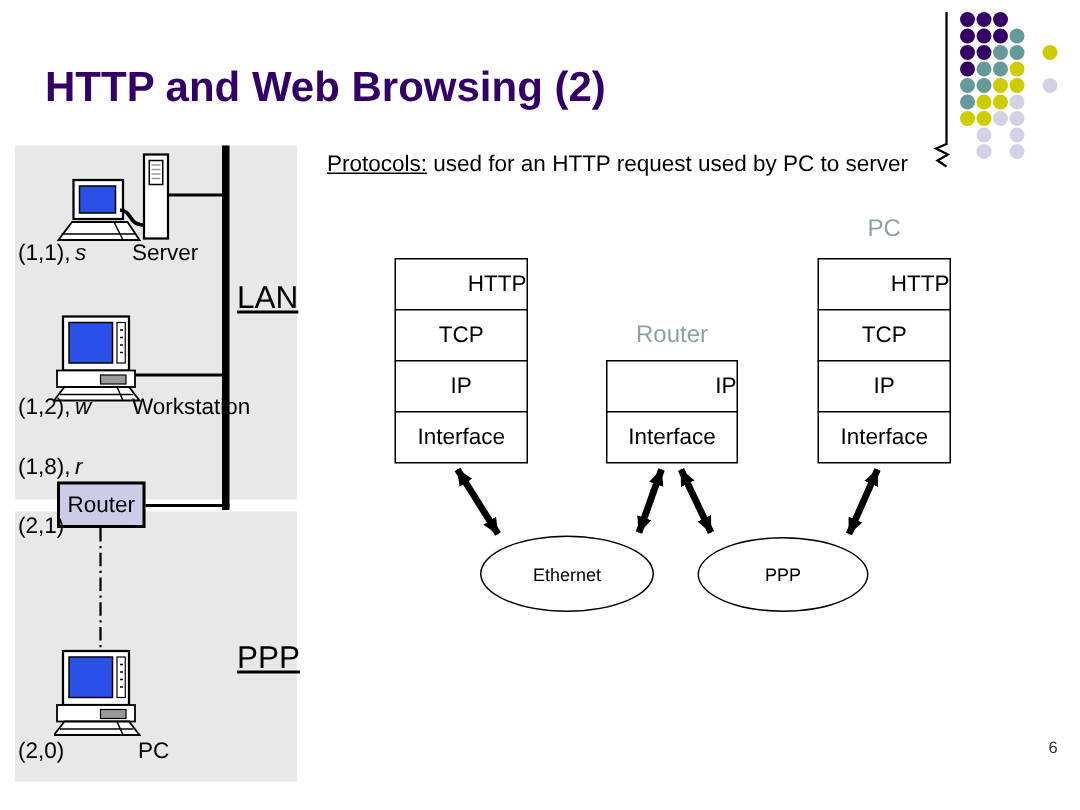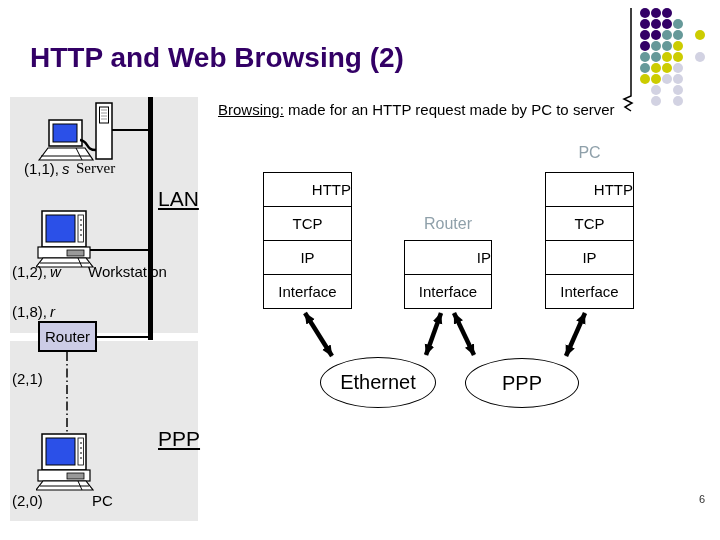--- a/index.html
+++ b/index.html
@@ -29,21 +29,21 @@
   }
   .stack-header{font-size:16px; color:#8FA0AA; text-align:center; white-space:nowrap; z-index:2;}
   .stack-col{z-index:2;}
   .stack-row{
     width:100%; height:35px; box-sizing:border-box; border:1px solid #000;
     background:#fff; margin-top:-1px; text-align:center; line-height:33px; font-size:15px;
   }
   .stack-row:first-child{margin-top:0;text-align:right;}
   .ellipse{
     border:1px solid #000; border-radius:50%; background:#fff; z-index:3;
-    display:flex; align-items:center; justify-content:center; font-size:20px;
+    display:flex; align-items:center; justify-content:center; font-size:12px;
   }
   .overlay{left:0; top:0; width:720px; height:540px; z-index:4; pointer-events:none;}
   .dot-grid{left:640px; top:8px; width:70px; height:110px; z-index:1;}
   .dot{position:absolute; width:10px; height:10px; border-radius:50%;}
   .page-number{left:699px; top:493px; font-size:11px; color:#333;}
   .icon{z-index:2;}
 </style>
 </head>
 <body>
 
@@ -84,45 +84,45 @@
       <span class="dot" style="left: 33px; top: 66px; background: rgb(210, 210, 226);"></span>
       <span class="dot" style="left: 11px; top: 77px; background: rgb(210, 210, 226);"></span>
       <span class="dot" style="left: 33px; top: 77px; background: rgb(210, 210, 226);"></span>
       <span class="dot" style="left: 11px; top: 88px; background: rgb(210, 210, 226);"></span>
       <span class="dot" style="left: 33px; top: 88px; background: rgb(210, 210, 226);"></span>
     </div>
 
   <div class="abs title">HTTP and Web Browsing (2)</div>
 
   <div class="abs subtitle">
-    <span class="u">Browsing:</span><span> made for an HTTP request made by PC to server</span>
+    <span class="u">Protocols:</span><span> used for an HTTP request used by PC to server</span>
   </div>
 
   <div class="abs panel panel-top"></div>
   <div class="abs panel panel-bottom"></div>
   <div class="abs lan-bus"></div>
 
   <div class="abs connector" style="left:110px; top:129px; width:38px;"></div>
   <div class="abs connector" style="left:88px; top:249px; width:60px;"></div>
   <div class="abs connector" style="left:94px; top:336px; width:59px;"></div>
 
   <svg class="abs icon" style="left:36px; top:100px; width:80px; height:63px;" viewBox="0 0 80 63">
     <rect x="60" y="3" width="16" height="56" fill="#fff" stroke="#000" stroke-width="1.5"></rect>
     <rect x="63.5" y="7" width="9" height="16" fill="#fff" stroke="#000" stroke-width="1"></rect>
     <path d="M65 10 h6 M65 13 h6 M65 16 h6 M65 19 h6" stroke="#999" stroke-width="1"></path>
     <rect x="13" y="20" width="33" height="26" fill="#fff" stroke="#000" stroke-width="1.5"></rect>
     <rect x="17" y="24" width="24" height="18" fill="#2B50E8" stroke="#000" stroke-width="1"></rect>
     <path d="M44 40 C 53 41 49 50 60 50" fill="none" stroke="#000" stroke-width="2.5"></path>
     <polygon points="3,60 12,48 49,48 57,60" fill="#fff" stroke="#000" stroke-width="1.2"></polygon>
     <path d="M5 56 L54 56 M40 48 L46 60" fill="none" stroke="#000" stroke-width="1"></path>
   </svg>
-  <div class="abs node-label" style="left:24px; top:160px;">
+  <div class="abs node-label" style="left:12px; top:160px;">
     <span>(1,1),</span><i class="var">s</i>
   </div>
-  <div class="abs node-label" style="left:76px; top:160px;font-family:Liberation Serif, serif;">Server</div>
+  <div class="abs node-label" style="left:88px; top:160px;">Server</div>
 
   <div class="abs seg-label" style="left:158px; top:187px;">LAN</div>
 
   <svg class="abs icon" style="left:36px; top:209px; width:58px; height:59px;" viewBox="0 0 58 59">
     <rect x="6" y="2" width="44" height="36" fill="#fff" stroke="#000" stroke-width="1.5"></rect>
     <rect x="10" y="6" width="29" height="27" fill="#2B50E8" stroke="#000" stroke-width="1"></rect>
     <rect x="42" y="6" width="5.5" height="27" fill="#fff" stroke="#000" stroke-width="0.8"></rect>
     <path d="M44 11 h2 M44 16 h2 M44 21 h2 M44 26 h2" stroke="#000" stroke-width="1"></path>
     <rect x="2" y="38" width="52" height="11" fill="#fff" stroke="#000" stroke-width="1.2"></rect>
     <rect x="31" y="41" width="17" height="6" fill="#999" stroke="#000" stroke-width="0.8"></rect>
@@ -135,21 +135,21 @@
   <div class="abs node-label" style="left:88px; top:263px;">Workstation</div>
 
   <div class="abs node-label" style="left:12px; top:303px;">
     <span>(1,8),</span><i class="var">r</i>
   </div>
 
   <div class="abs router-box">
     <span>Router</span>
   </div>
 
-  <div class="abs node-label" style="left:12px; top:370px;">
+  <div class="abs node-label" style="left:12px; top:342px;">
     <span>(2,1)</span>
   </div>
 
   <svg class="abs icon" style="left:60px; top:352px; width:14px; height:84px;" viewBox="0 0 14 84">
     <path d="M7 0 V 84" stroke="#000" stroke-width="1.5" stroke-dasharray="9 3 1.5 3" fill="none"></path>
   </svg>
 
   <div class="abs seg-label" style="left:158px; top:427px;">PPP</div>
 
   <svg class="abs icon" style="left:36px; top:432px; width:58px; height:59px;" viewBox="0 0 58 59">

